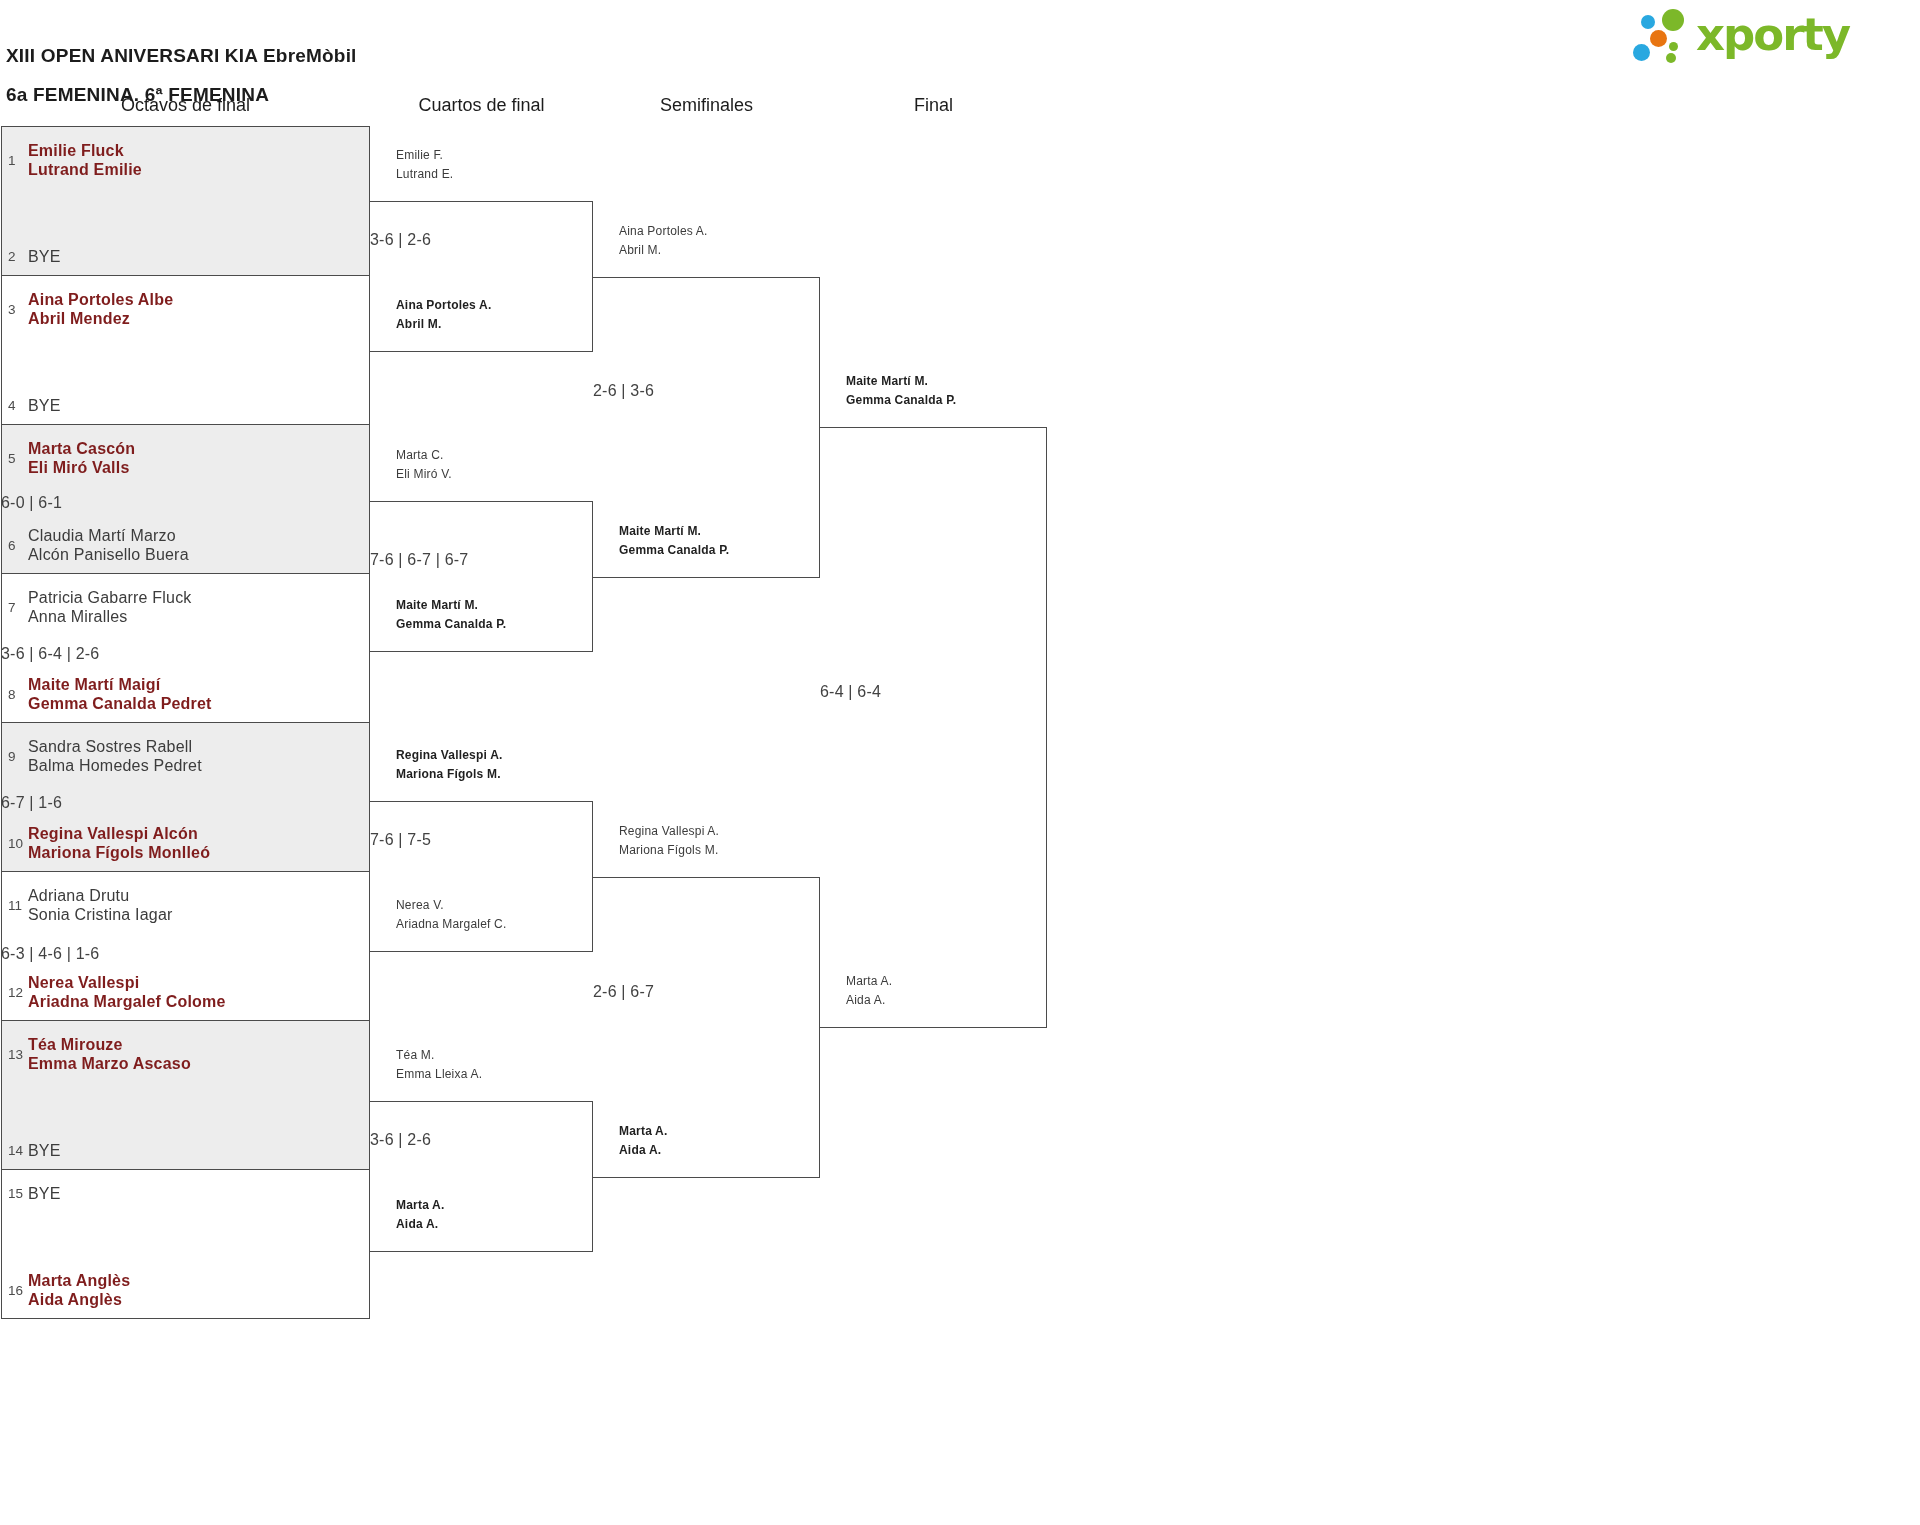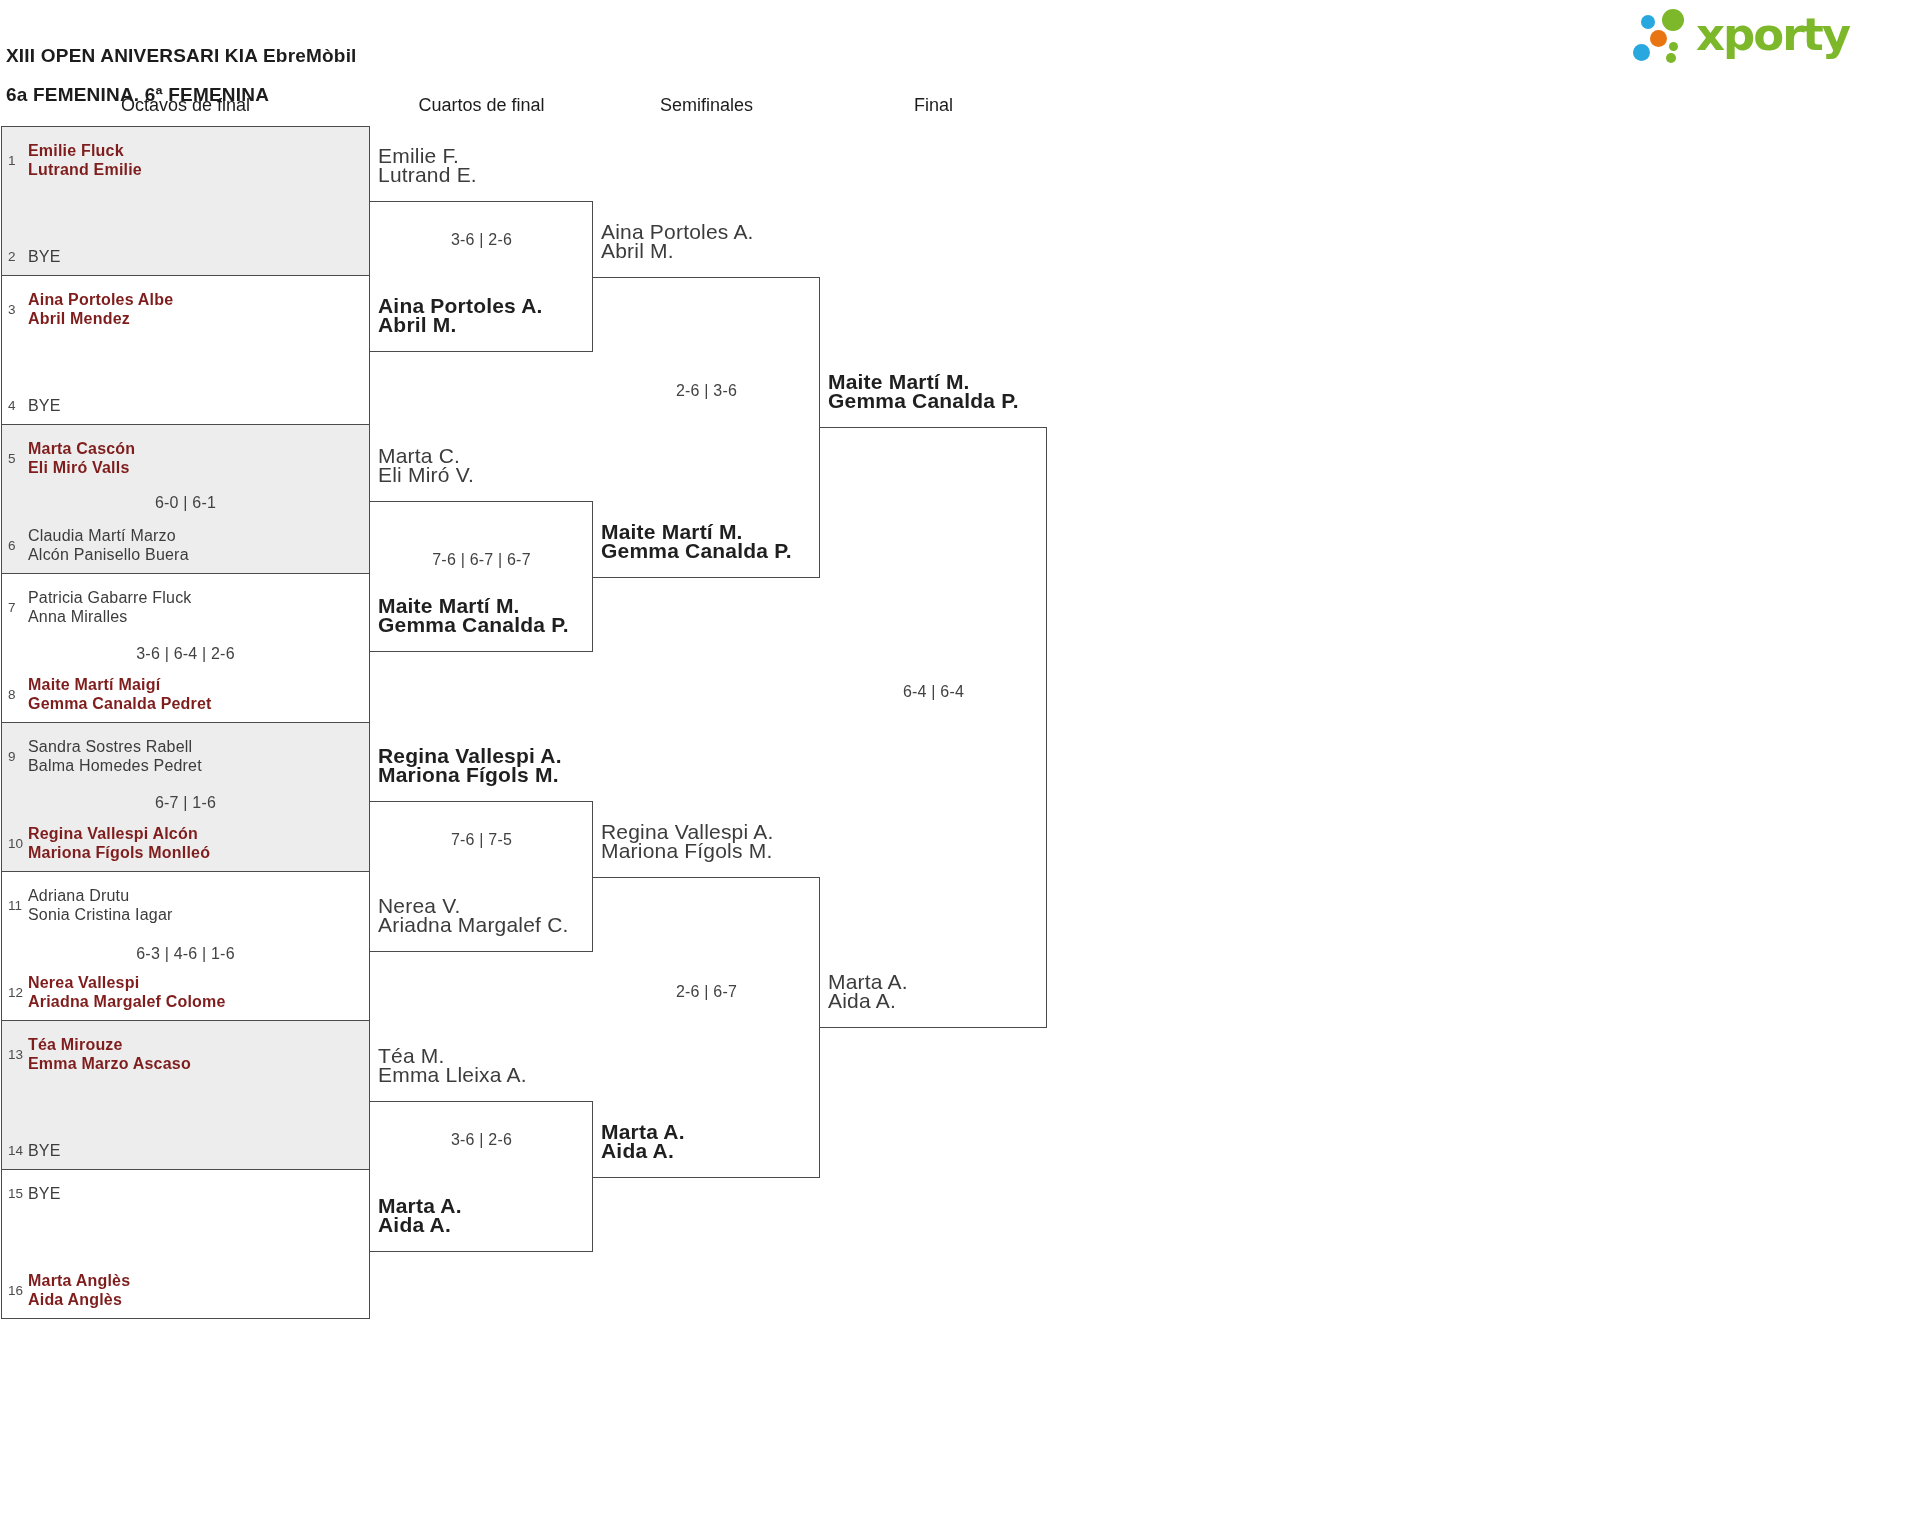--- a/index.html
+++ b/index.html
@@ -47,33 +47,33 @@
   .match-rect{position:absolute;border:1px solid #4b4b4b;border-left:none;box-sizing:border-box;}
   #qf1{left:370px;top:201px;width:223px;height:151px;}
   #qf2{left:370px;top:501px;width:223px;height:151px;}
   #qf3{left:370px;top:801px;width:223px;height:151px;}
   #qf4{left:370px;top:1101px;width:223px;height:151px;}
   #sf1{left:593px;top:277px;width:227px;height:301px;}
   #sf2{left:593px;top:877px;width:227px;height:301px;}
   #fin{left:820px;top:427px;width:227px;height:601px;}
 
   
-  .score{position:absolute;text-align:center;font-size:16px;line-height:20px;color:#424242;
+  .score{position:absolute;text-align:left;font-size:16px;line-height:20px;color:#424242;
          letter-spacing:.2px;}
   .score-oct{left:1px;width:369px;}
   .score-qf{left:370px;width:223px;}
   .score-sf{left:593px;width:227px;}
   .score-f{left:820px;width:227px;}
   #sc-o3{top:493px;} #sc-o4{top:644px;} #sc-o5{top:793px;} #sc-o6{top:944px;}
   #sc-q1{top:230px;} #sc-q2{top:550px;} #sc-q3{top:830px;} #sc-q4{top:1130px;}
   #sc-s1{top:381px;} #sc-s2{top:982px;}
   #sc-f{top:682px;}
 
   
-  .pair-label{position:absolute;font-size:21px;line-height:19px;color:#3c3c3c;letter-spacing:.2px;}
+  .pair-label{position:absolute;font-size:12px;line-height:19px;color:#3c3c3c;letter-spacing:.2px;margin-left:18px;}
   .pair-label.winner{font-weight:700;color:#1f1f1f;}
   #q1t1{left:378px;top:146px;} #q1t2{left:378px;top:296px;}
   #q2t1{left:378px;top:446px;} #q2t2{left:378px;top:596px;}
   #q3t1{left:378px;top:746px;} #q3t2{left:378px;top:896px;}
   #q4t1{left:378px;top:1046px;} #q4t2{left:378px;top:1196px;}
   #s1t1{left:601px;top:222px;} #s1t2{left:601px;top:522px;}
   #s2t1{left:601px;top:822px;} #s2t2{left:601px;top:1122px;}
   #ft1{left:828px;top:372px;} #ft2{left:828px;top:972px;}
 </style>
 </head>

